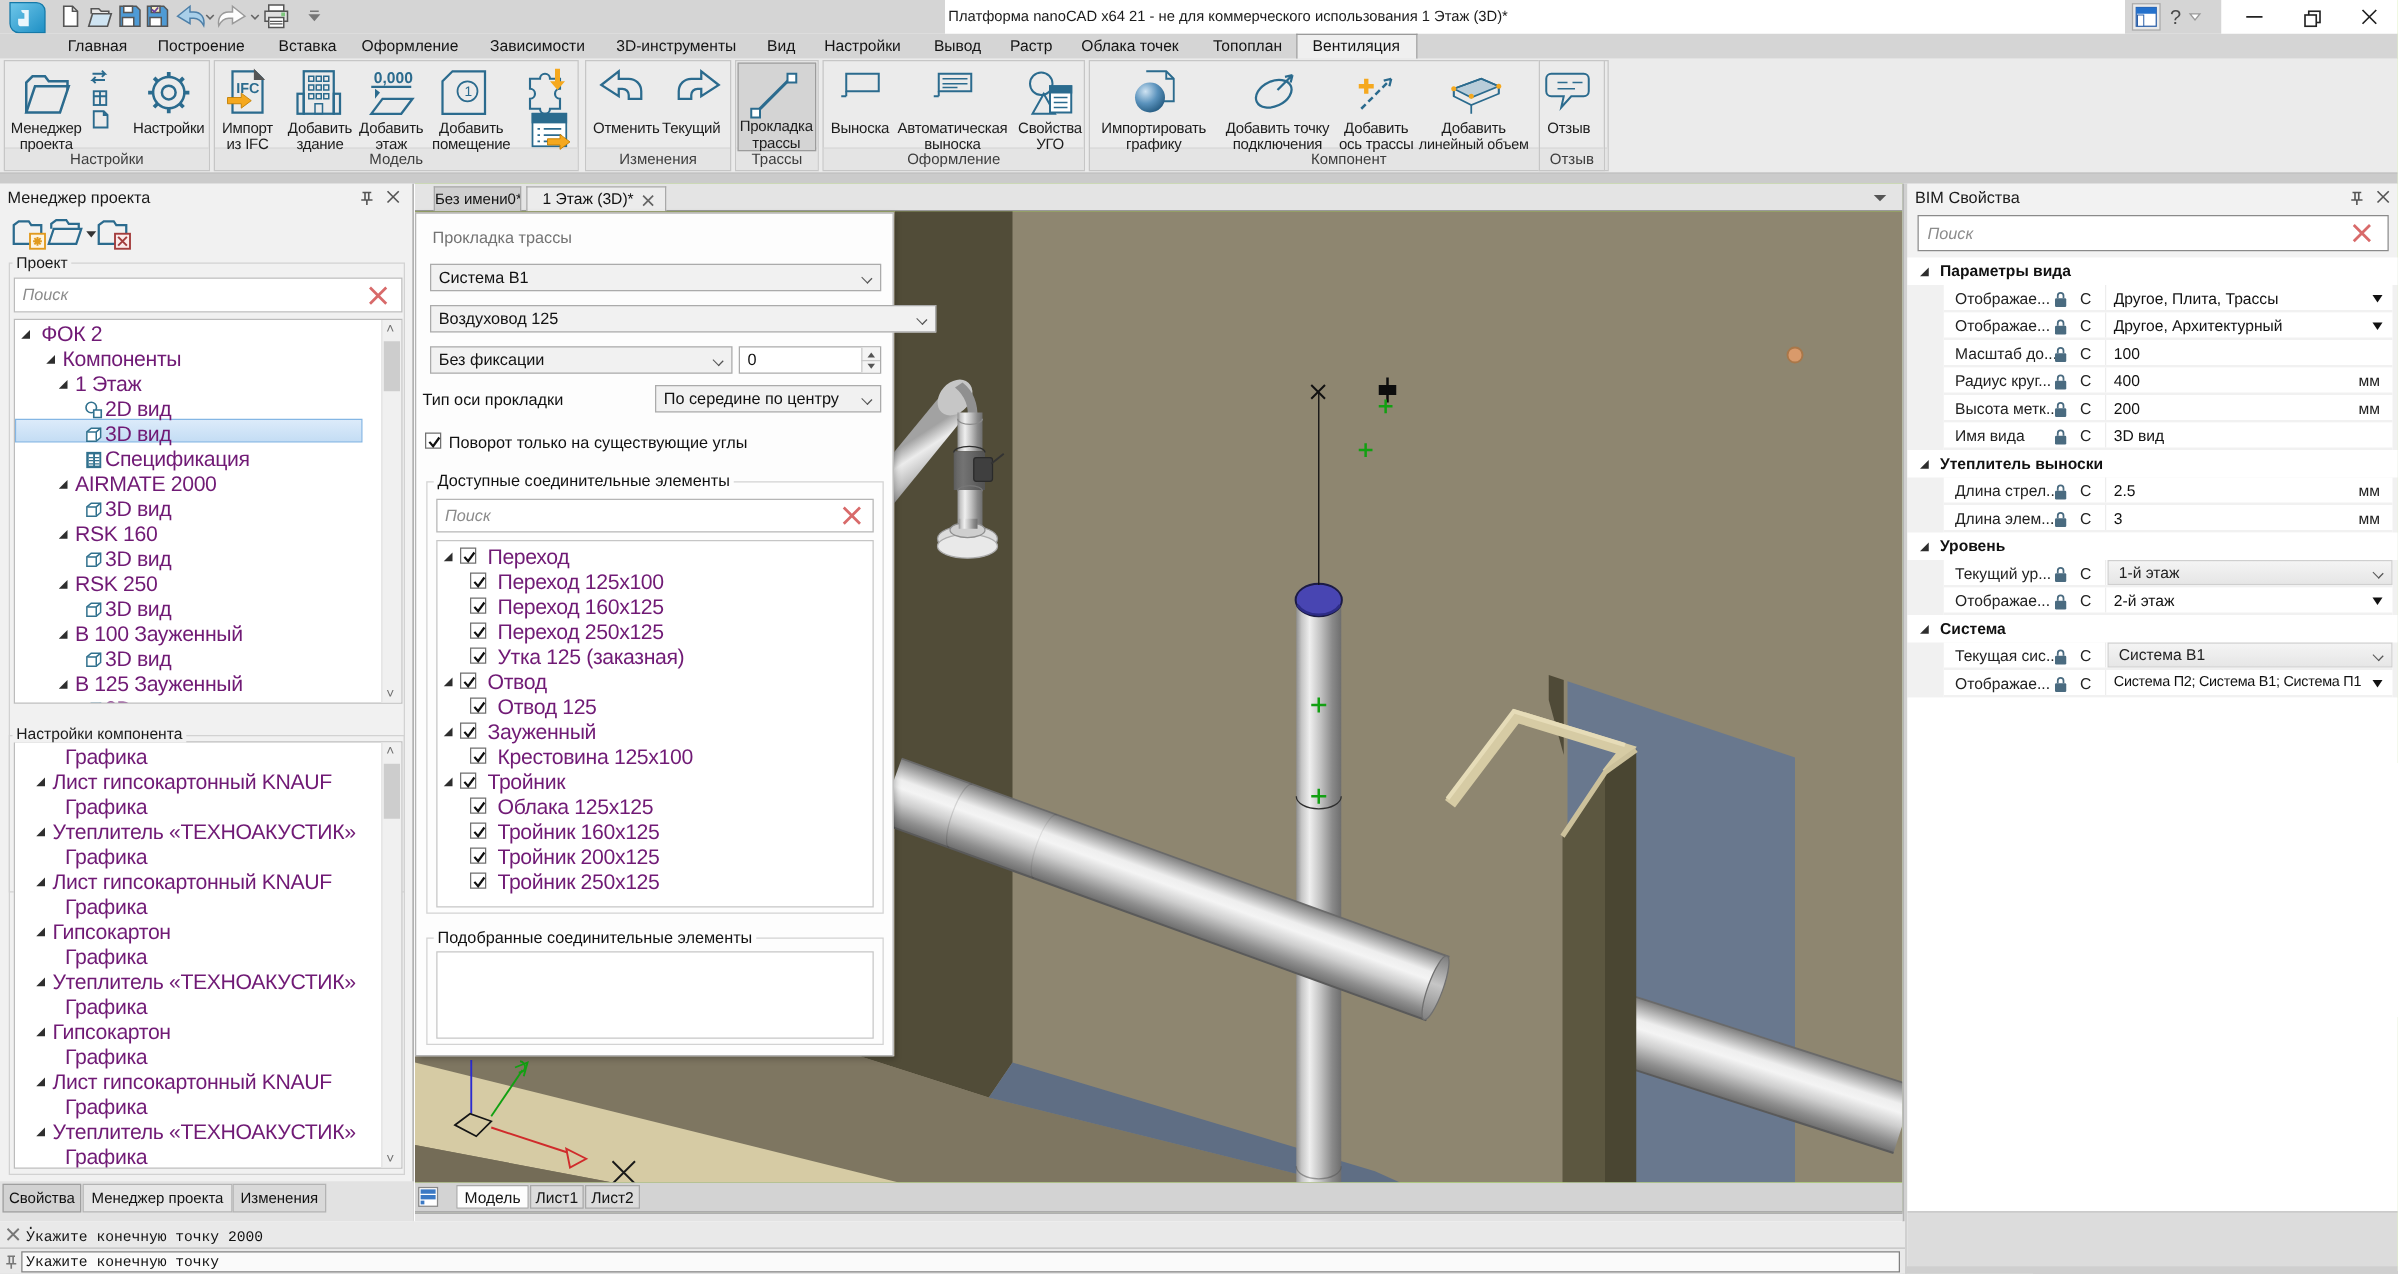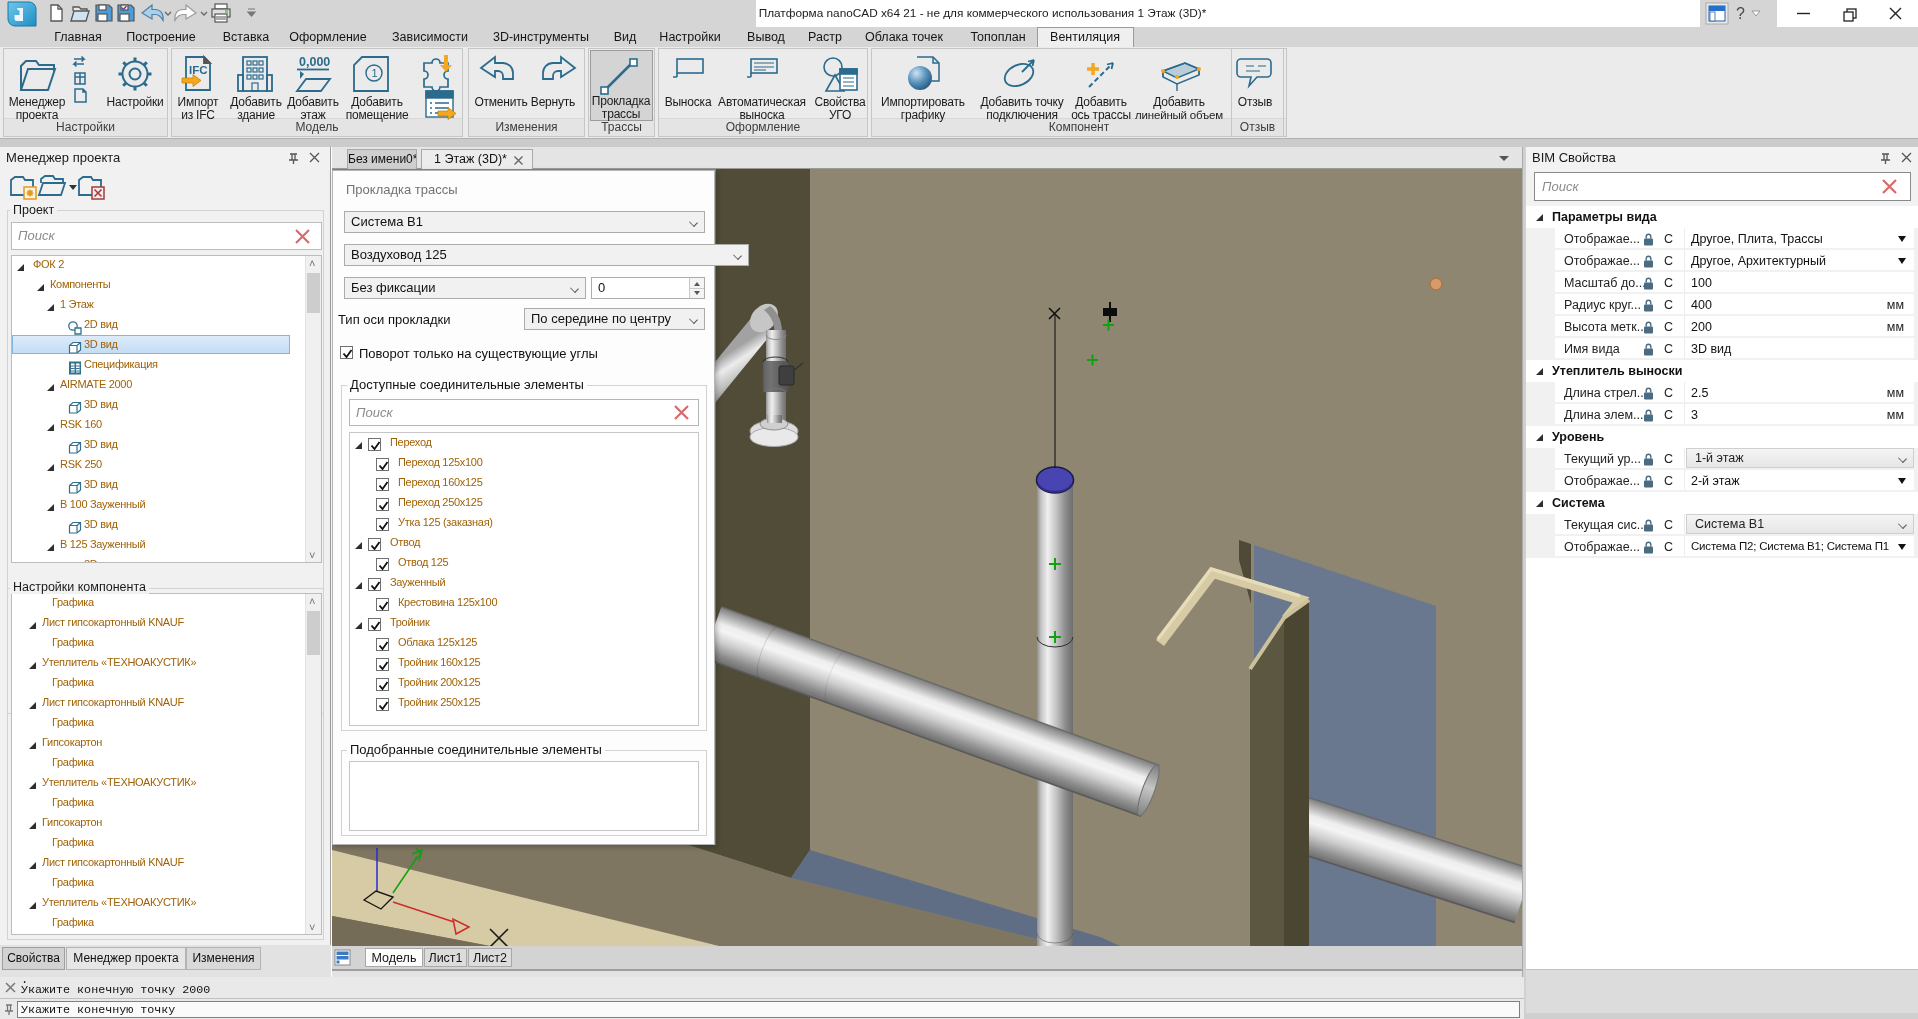--- a/index.html
+++ b/index.html
@@ -24,21 +24,21 @@
 #gap1{left:0;top:139px;width:1918px;height:8px;background:#cbcbcb}
 
 #leftpanel{left:0;top:147px;width:331px;height:830px;background:#f1f1f1;border-right:1px solid #9e9e9e}
 #rightpanel{left:1526px;top:147px;width:392px;height:822px;background:#f2f2f2}
 #rsplit{left:1522px;top:147px;width:4px;height:872px;background:#d0d0d0;border-left:1px solid #aaa}
 .ptitle{position:absolute;left:6px;top:3px;font-size:13px;color:#1a1a1a}
 .whitebox{position:absolute;background:#fff;border:1px solid #bcbcbc}
 .gbox{position:absolute;border:1px solid #d2d2d2}
 .glbl{position:absolute;font-size:12.5px;color:#1a1a1a;background:#f1f1f1;padding:0 3px;z-index:2}
 .srch{position:absolute;color:#8b8b8b;font-style:italic;font-size:13px}
-.trow{position:absolute;font-size:11px;letter-spacing:-.3px;color:#a16207;white-space:nowrap;height:20px;width:100%}
+.trow{position:absolute;font-size:17px;letter-spacing:-.3px;color:#701a75;white-space:nowrap;height:20px;width:100%}
 .exp{position:absolute;width:0;height:0;border-left:7px solid transparent;border-bottom:7px solid #2e2e2e}
 .sb{position:absolute;background:#f0f0f0;border-left:1px solid #e2e2e2}
 .sbthumb{position:absolute;left:1px;width:13px;background:#cdcdcd}
 .sbarr{position:absolute;left:3px;width:8px;height:8px;color:#707070;font-size:11px;line-height:8px}
 
 #cmd{left:0;top:977px;width:1524px;height:42px;background:#e9e9e9;font-family:"Liberation Mono",monospace}
 
 #vp{left:332px;top:147px;width:1190px;height:823px;background:#84cc16}
 #doctabs{position:absolute;left:0;top:0;width:1190px;height:22px;background:#e4e4e4;border-bottom:1px solid #9a9a9a}
 #scene{position:absolute;left:0;top:22px;width:1190px;height:777px}
@@ -299,21 +299,21 @@
  <path d="M1246,19 h8 M1258,19 h8 M1246,24 h14" stroke-width="1.2"></path>
 </g>
 </svg>
 <div class="blabel" style="left:37px;top:49px">Менеджер<br>проекта</div>
 <div class="blabel" style="left:135px;top:49px">Настройки</div>
 <div class="blabel" style="left:198px;top:49px">Импорт<br>из IFC</div>
 <div class="blabel" style="left:256px;top:49px">Добавить<br>здание</div>
 <div class="blabel" style="left:313px;top:49px">Добавить<br>этаж</div>
 <div class="blabel" style="left:377px;top:49px">Добавить<br>помещение</div>
 <div class="blabel" style="left:501px;top:49px">Отменить</div>
-<div class="blabel" style="left:553px;top:49px">Вернуть</div>
+<div class="blabel" style="left:553px;top:49px">Текущий</div>
 <div class="blabel" style="left:621px;top:48px">Прокладка<br>трассы</div>
 <div class="blabel" style="left:688px;top:49px">Выноска</div>
 <div class="blabel" style="left:762px;top:49px">Автоматическая<br>выноска</div>
 <div class="blabel" style="left:840px;top:49px">Свойства<br>УГО</div>
 <div class="blabel" style="left:923px;top:49px">Импортировать<br>графику</div>
 <div class="blabel" style="left:1022px;top:49px">Добавить точку<br>подключения</div>
 <div class="blabel" style="left:1101px;top:49px">Добавить<br>ось трассы</div>
 <div class="blabel" style="left:1179px;top:49px">Добавить<br><span style="font-size:11.5px">линейный объем</span></div>
 <div class="blabel" style="left:1255px;top:49px">Отзыв</div>
 </div>

